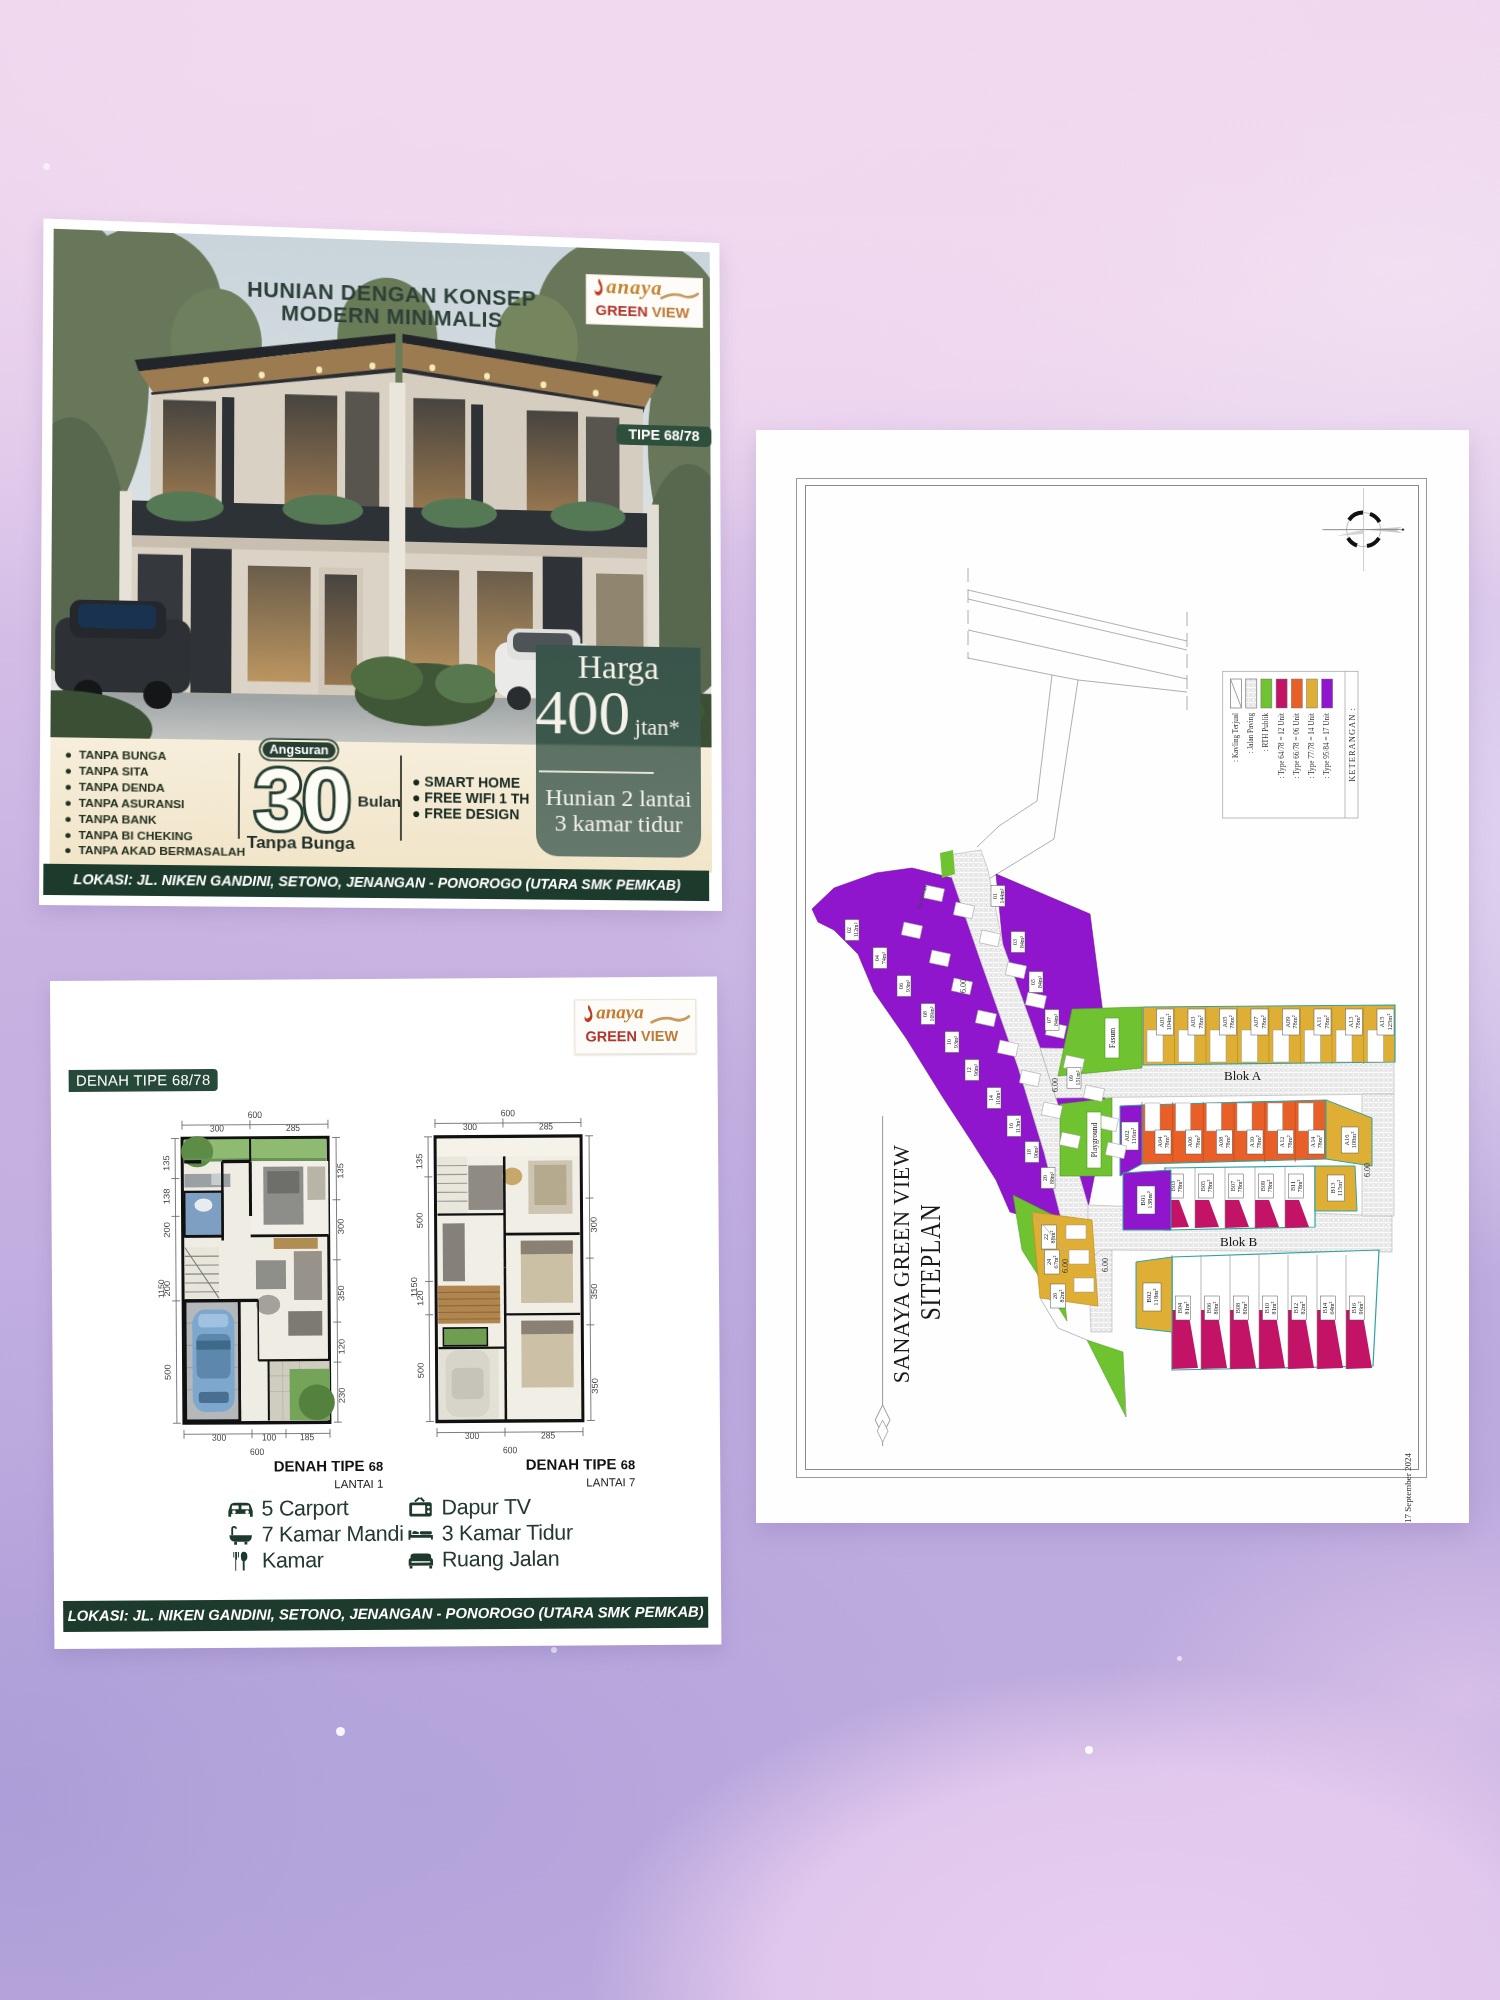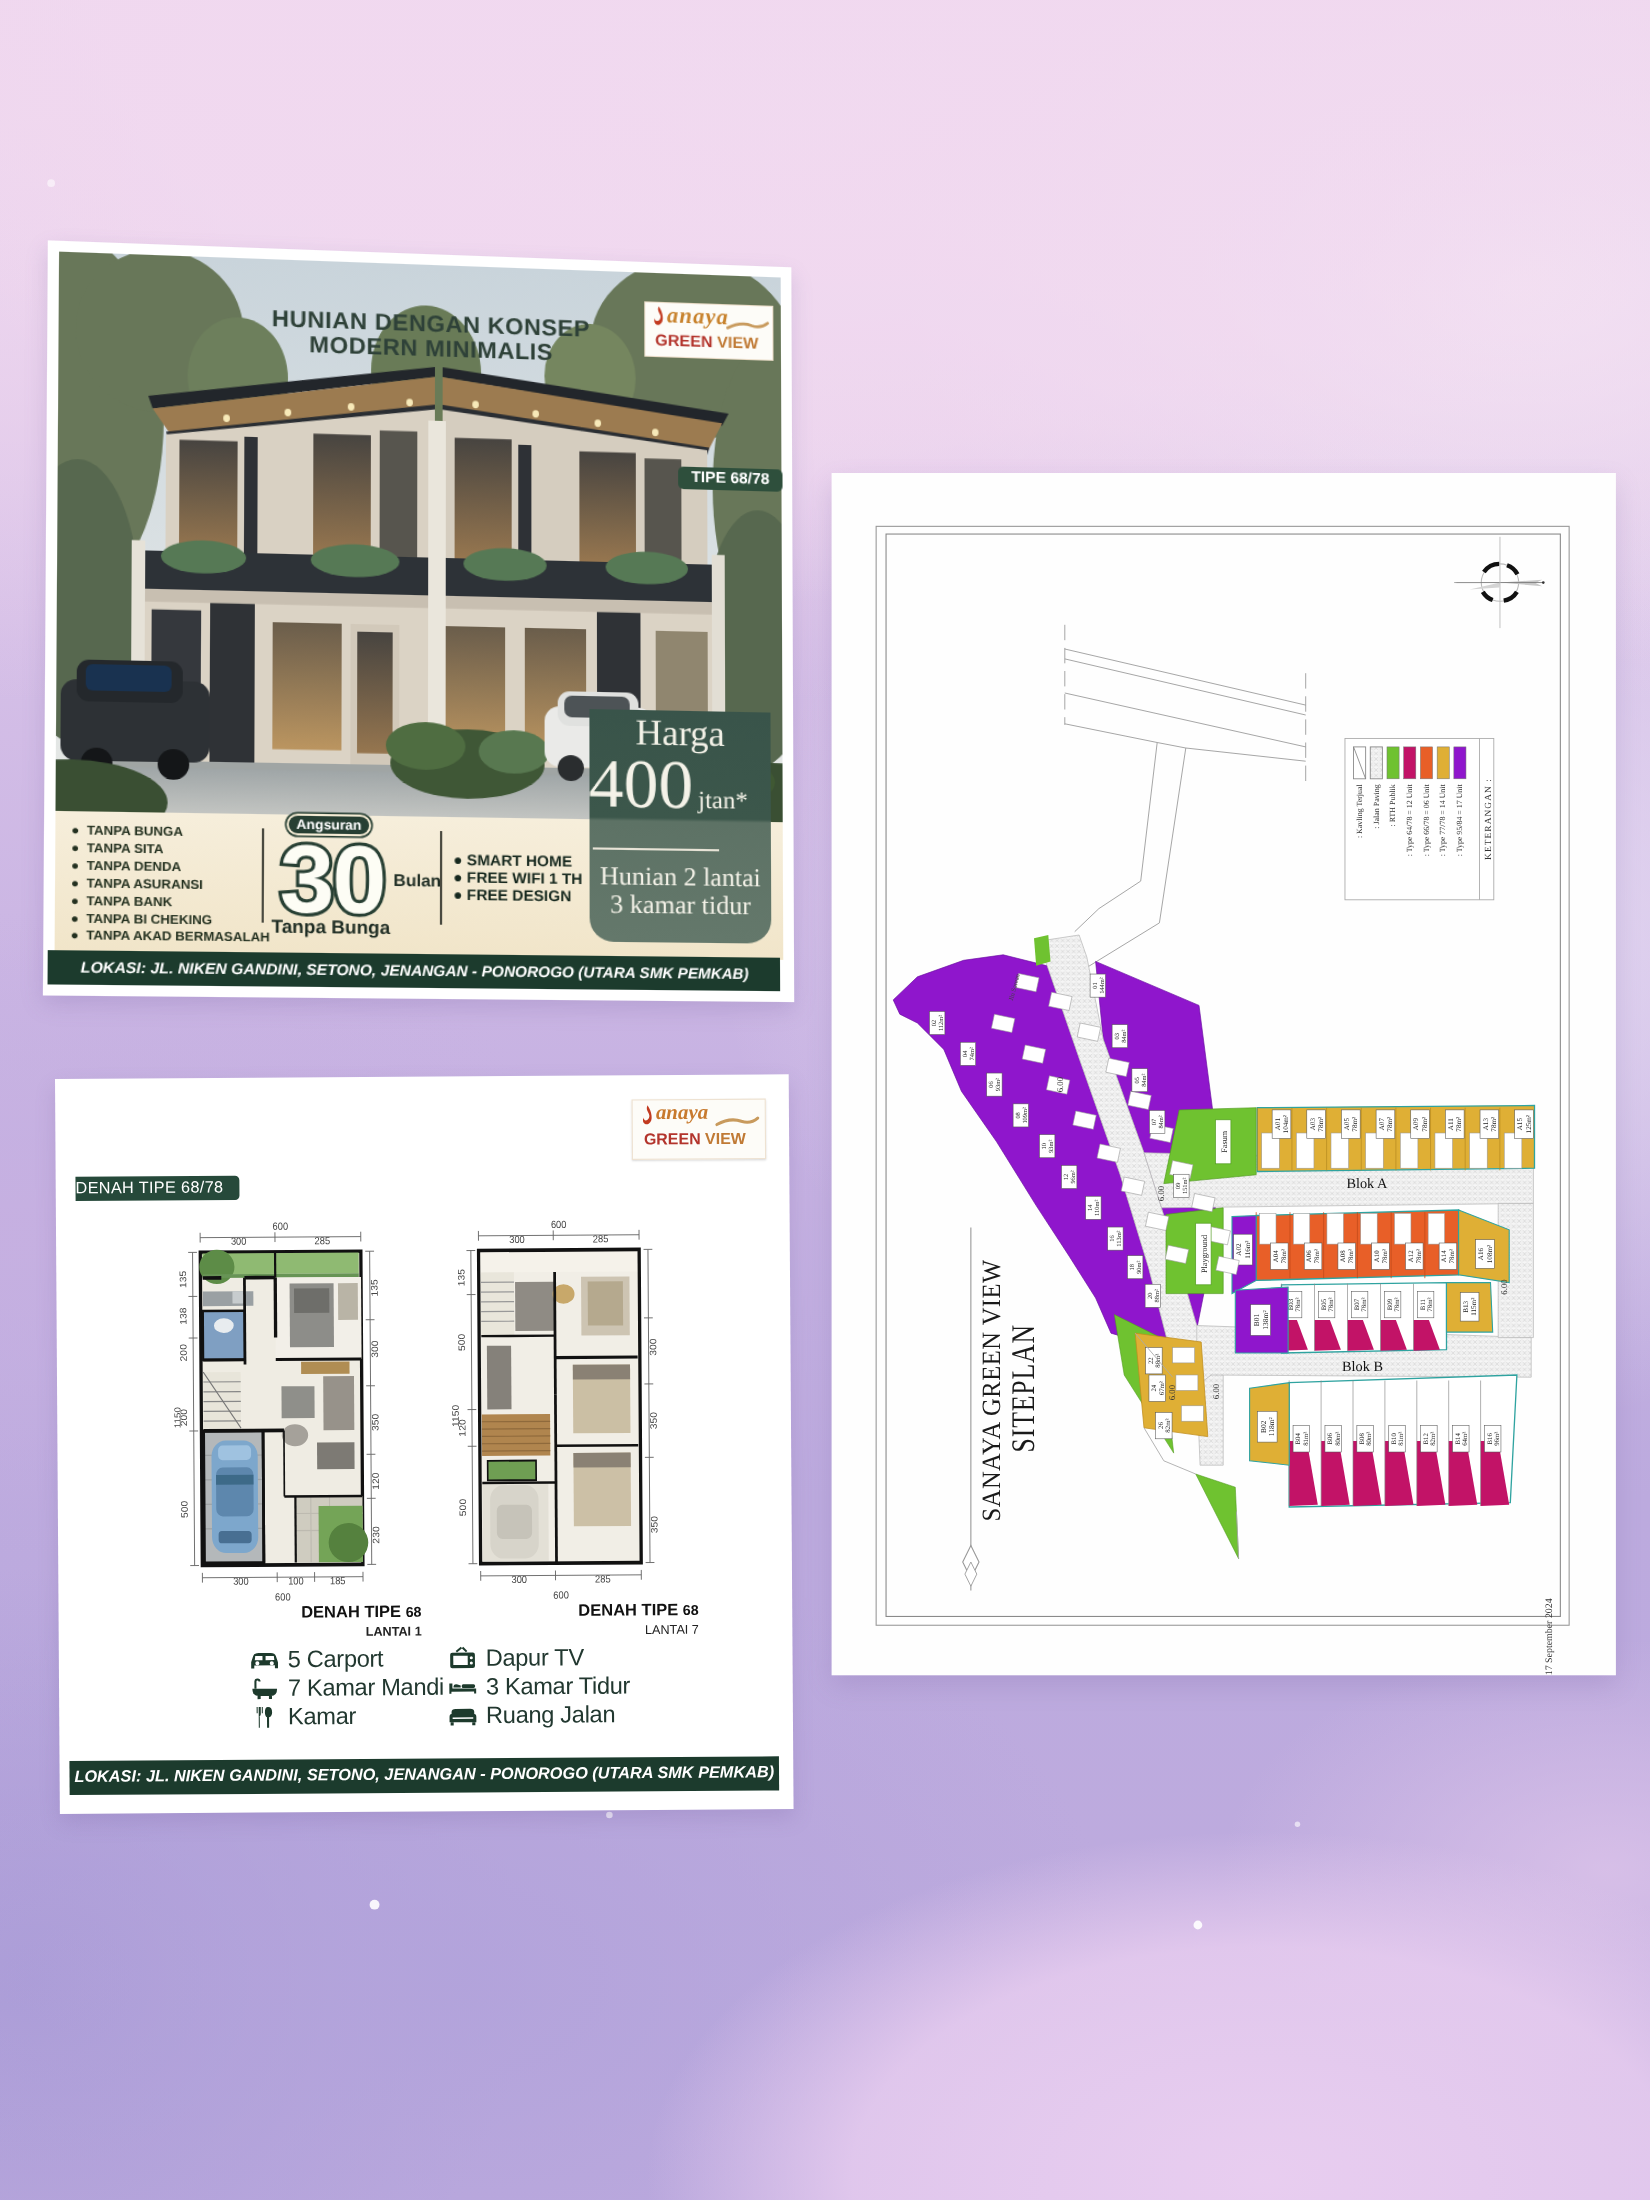--- a/index.html
+++ b/index.html
@@ -663,21 +663,21 @@
      <svg width="15" height="25" viewBox="0 0 16 26" style="position:absolute;left:6px;top:3px">
         <path d="M8 1 C5 7 12 9 9 14 C7 17 4 16 4 13 C2 18 6 21 9 19 C14 16 12 7 8 1Z" fill="#c23a20"></path>
       </svg>
      <div style="position:absolute;left:21px;top:1px;font-family:'Liberation Serif',serif;font-style:italic;font-weight:bold;font-size:19px;color:#c87a2e">anaya</div>
      <div style="position:absolute;left:10px;top:28px;font-weight:bold;font-size:14.5px;white-space:nowrap"><span style="color:#b3342c">GREEN</span> <span style="color:#c07a35">VIEW</span></div>
      <svg width="42" height="13" viewBox="0 0 44 14" style="position:absolute;left:74px;top:13px">
         <path d="M2 10 Q15 3 26 7 Q35 10 42 4" fill="none" stroke="#c89a5d" stroke-width="3" stroke-linecap="round"></path>
       </svg>
   </div>
 
-  <div style="position:absolute;left:18px;top:89px;width:149px;height:22px;background:#26493a;border-radius:0 4px 4px 0;color:#fff;font-size:14.8px;letter-spacing:.3px;text-align:left;line-height:22px">DENAH TIPE 68/78</div>
+  <div style="position:absolute;left:18px;top:89px;width:149px;height:22px;background:#26493a;border-radius:0 4px 4px 0;color:#fff;font-size:14.8px;letter-spacing:.3px;text-align:center;line-height:22px">DENAH TIPE 68/78</div>
 
   <svg width="200" height="367" viewBox="0 0 200 330" preserveAspectRatio="none" style="position:absolute;left:104px;top:125px">
     <g font-size="8.5" fill="#444" text-anchor="middle">
       <text x="100" y="12">600</text>
       <text x="62" y="24">300</text>
       <text x="138" y="24">285</text>
       <text x="100" y="315">600</text>
       <text x="62" y="302">300</text>
       <text x="112" y="302">100</text>
       <text x="150" y="302">185</text>
@@ -879,21 +879,21 @@
         <line x1="177" y1="140" x2="185" y2="140"></line>
         <line x1="177" y1="200" x2="185" y2="200"></line>
         <line x1="177" y1="286" x2="185" y2="286"></line>
       <line x1="27" y1="296" x2="173" y2="296"></line>
         <line x1="27" y1="292" x2="27" y2="300"></line>
         <line x1="95" y1="292" x2="95" y2="300"></line>
         <line x1="173" y1="292" x2="173" y2="300"></line>
     </g>
   </svg>
 
-  <div style="position:absolute;left:160px;top:478px;width:170px;text-align:right;font-weight:bold;font-size:15px;color:#111">DENAH TIPE <span style="font-size:13px">68</span><br><span style="font-weight:bold;font-size:11.5px;color:#222">LANTAI 1</span></div>
+  <div style="position:absolute;left:160px;top:478px;width:170px;text-align:right;font-weight:bold;font-size:15px;color:#111">DENAH TIPE <span style="font-size:13px">68</span><br><span style="font-weight:normal;font-size:11.5px;color:#222">LANTAI 1</span></div>
   <div style="position:absolute;left:412px;top:478px;width:170px;text-align:right;font-weight:bold;font-size:15px;color:#111">DENAH TIPE <span style="font-size:13px">68</span><br><span style="font-weight:normal;font-size:11.5px;color:#222">LANTAI 7</span></div>
 
   <div class="feat" style="left:172px;top:516px">
     <div class="frow">
         <svg viewBox="0 0 32 24" class="fic">
           <path d="M3 14 L5 8 Q6 5 10 5 L22 5 Q26 5 27 8 L29 14 L29 20 L26 20 L26 17 L6 17 L6 20 L3 20 Z M7 8 L6.5 12 L14 12 L14 8 Z M17 8 L17 12 L25.5 12 L25 8 Z" fill="#1d3a2c"></path>
           <circle cx="9" cy="15" r="2" fill="#fff"></circle>
           <circle cx="23" cy="15" r="2" fill="#fff"></circle>
         </svg>
         <span>5 Carport</span>

